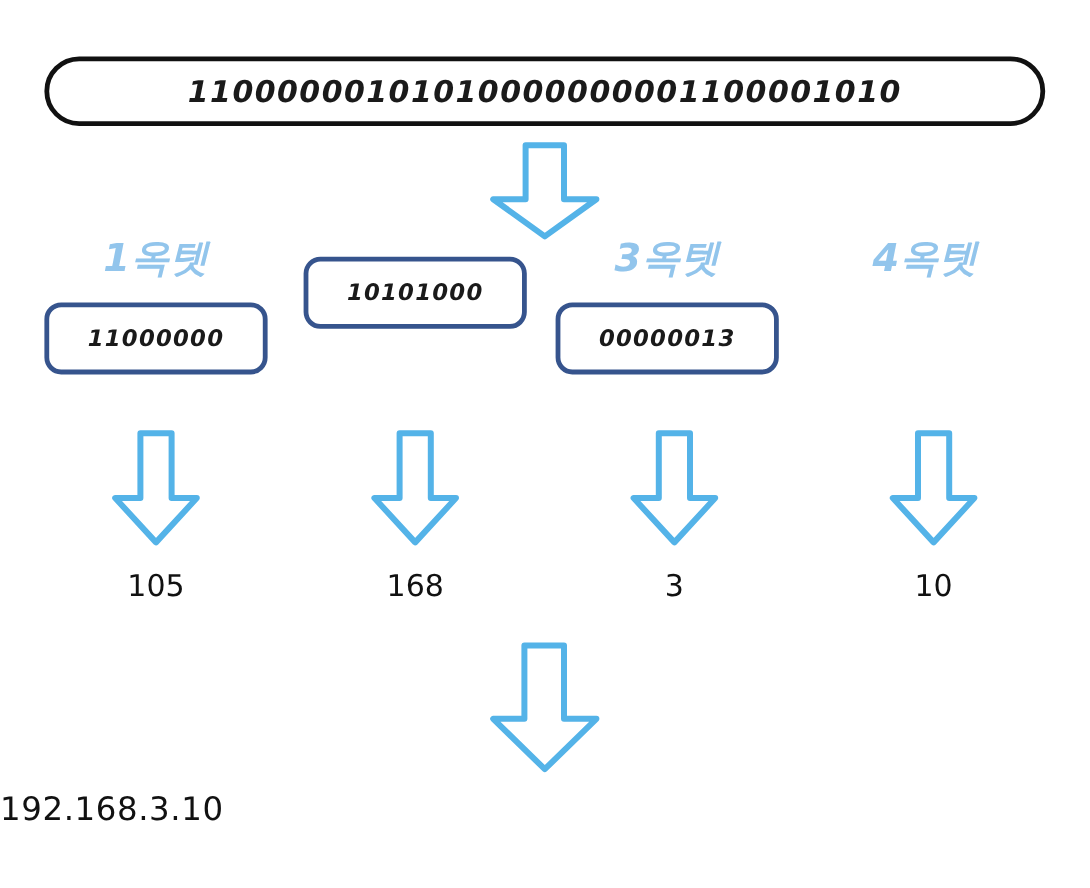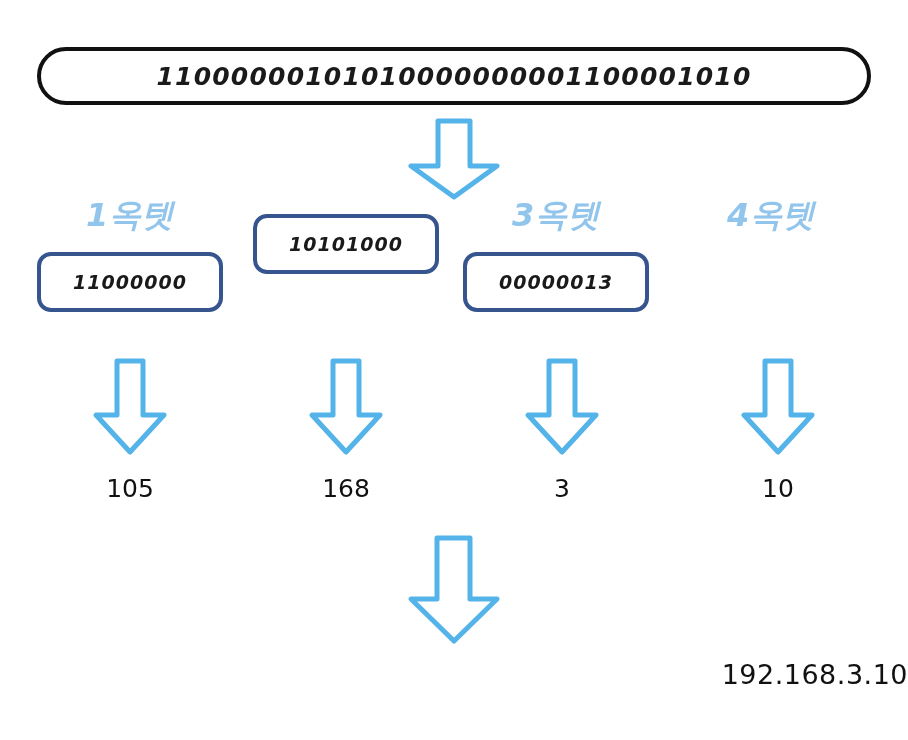--- a/index.html
+++ b/index.html
@@ -99,21 +99,21 @@
     color: #111111;
     white-space: nowrap;
   }
 
   
   #result-text {
     position: absolute;
     left: 0;
     top: 659px;
     width: 908px;
-    text-align: right;
+    text-align: left;
     font-family: "DejaVu Sans", sans-serif;
     font-size: 27px;
     font-weight: 500;
     color: #111111;
     letter-spacing: 0.5px;
     white-space: nowrap;
   }
 </style>
 </head>
 <body>

